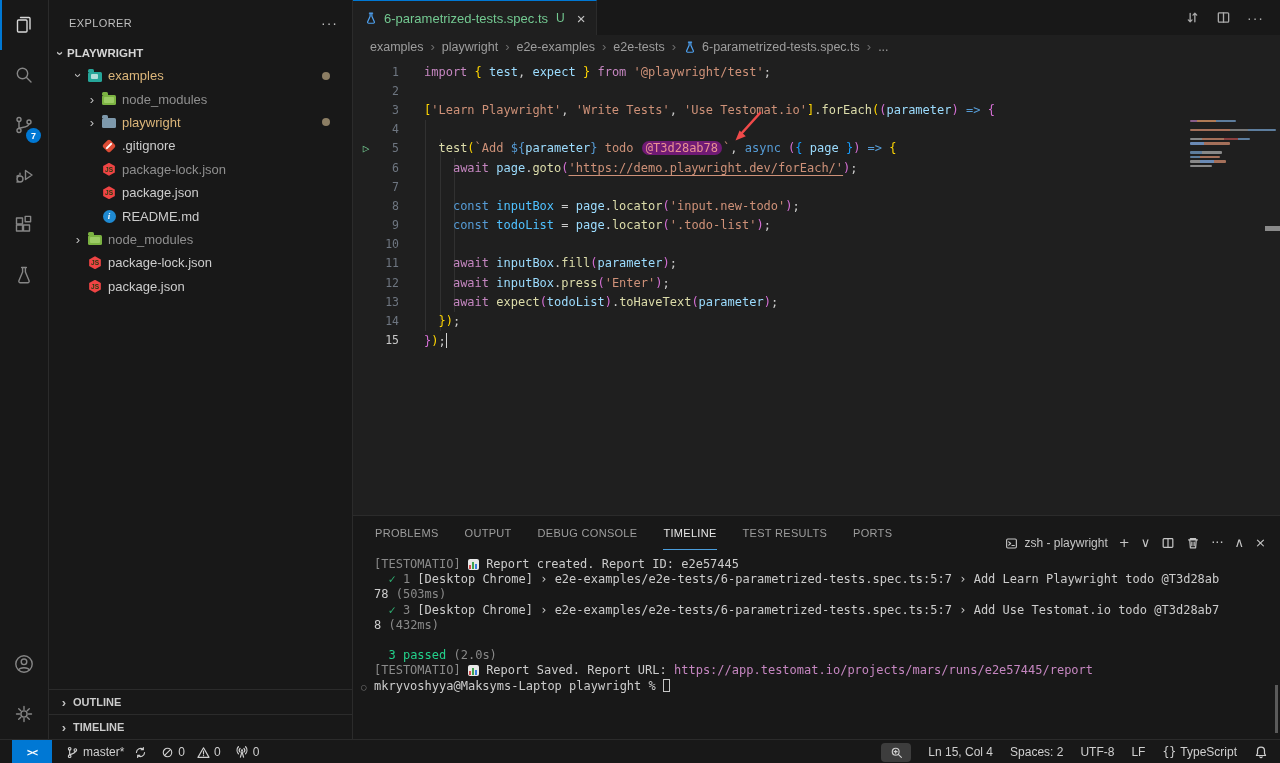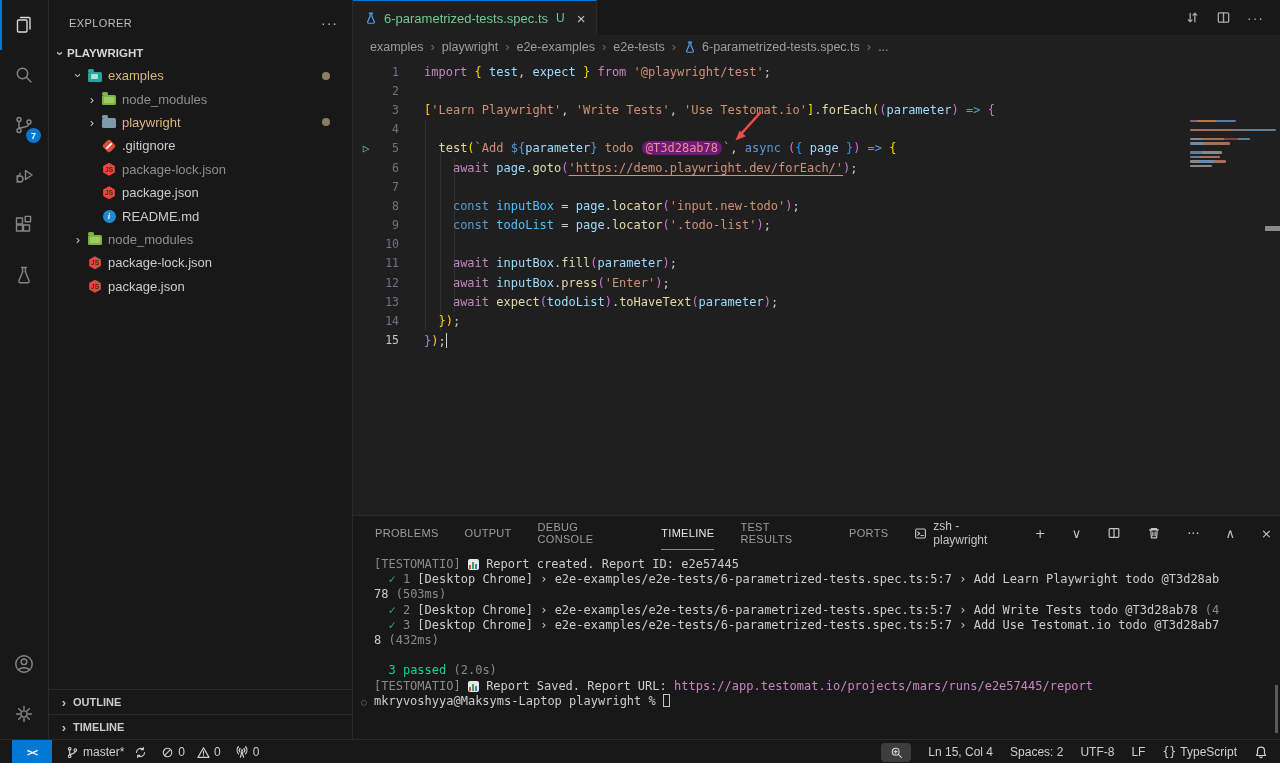--- a/index.html
+++ b/index.html
@@ -80,21 +80,21 @@
   #minimap{position:absolute;right:18px;top:62px;width:72px}
   .mm{height:2.4px;margin-bottom:2.1px;border-radius:1px}
   #drag-handle{position:absolute;right:0;top:168px;width:15px;height:5px;background:#8a8a8a}
   #arrow-annot{position:absolute;left:376px;top:52px;pointer-events:none}
 
   
   #panel{height:223px;background:#181818;border-top:1px solid #2b2b2b;display:flex;flex-direction:column}
   #panel-tabs{height:34px;display:flex;align-items:stretch;padding-left:22px;flex-shrink:0}
   .ptab{display:flex;align-items:center;margin-right:26px;font-size:11px;letter-spacing:.3px;color:#9d9d9d;cursor:pointer;border-bottom:1px solid transparent}
   .ptab.active{color:#e7e7e7;border-bottom:1px solid #4b9ddb}
-  .panel-actions{margin-left:auto;display:flex;align-items:center;gap:26px;padding-right:8px;color:#c5c5c5;font-size:12px}
+  .panel-actions{margin-left:auto;display:flex;align-items:flex-end;gap:11px;padding-right:14px;color:#c5c5c5;font-size:12px}
   .pa-ic{cursor:pointer;display:flex;align-items:center}
   .shell-label{display:flex;align-items:center;gap:6px;cursor:pointer}
   .pa-glyph{font-size:13px;cursor:pointer;font-family:"DejaVu Sans",sans-serif}
   #term{flex:1;position:relative;font-family:"DejaVu Sans Mono",monospace;font-size:12px;color:#cccccc;padding:7px 0 0 21px}
   .tline{height:15.2px;line-height:15.2px;white-space:pre;position:relative}
   .tline.deco::before{content:"○";position:absolute;left:-13px;top:1px;color:#6e6e6e;font-size:9px}
   .t-dim{color:#8a8a8a}.t-chk{color:#2ead71}.t-grn{color:#23d18b}.t-url{color:#c586c0}.t-txt{color:#cccccc}
   .tmi{display:inline-flex;align-items:flex-end;gap:1px;width:11px;height:11px;background:#e8e8e8;border-radius:2px;
     padding:1px 1.5px;box-sizing:border-box;vertical-align:-1px}
   .tmi i{width:2px;display:block}
@@ -481,21 +481,20 @@
             </span>
           <span class="pa-glyph">···</span>
           <span class="pa-glyph">∧</span>
           <span class="pa-glyph">×</span>
         </div>
       </div>
       <div id="term">
         <div class="tline"><span class="t-dim">[TESTOMATIO] </span><span class="tmi"><i></i><i></i><i></i></span><span class="t-txt"> Report created. Report ID: e2e57445</span></div>
           <div class="tline"><span class="t-txt">  </span><span class="t-chk">✓ </span><span class="t-dim">1 </span><span class="t-txt">[Desktop Chrome] › e2e-examples/e2e-tests/6-parametrized-tests.spec.ts:5:7 › Add Learn Playwright todo @T3d28ab</span></div>
           <div class="tline"><span class="t-txt">78 </span><span class="t-dim">(503ms)</span></div>
-          <div class="tline"><span class="t-txt">  </span><span class="t-chk">✓ </span><span class="t-dim">2 </span><span class="t-txt">[Desktop Chrome] › e2e-examples/e2e-tests/6-parametrized-tests.spec.ts:5:7 › Add Write Tests todo @T3d28ab78 </span><span class="t-dim">(4</span></div>
           <div class="tline"><span class="t-txt">  </span><span class="t-chk">✓ </span><span class="t-dim">3 </span><span class="t-txt">[Desktop Chrome] › e2e-examples/e2e-tests/6-parametrized-tests.spec.ts:5:7 › Add Use Testomat.io todo @T3d28ab7</span></div>
           <div class="tline"><span class="t-txt">8 </span><span class="t-dim">(432ms)</span></div>
           <div class="tline"></div>
           <div class="tline"><span class="t-txt">  </span><span class="t-grn">3 passed </span><span class="t-dim">(2.0s)</span></div>
           <div class="tline"><span class="t-dim">[TESTOMATIO] </span><span class="tmi"><i></i><i></i><i></i></span><span class="t-txt"> Report Saved. Report URL: </span><span class="t-url">https://app.testomat.io/projects/mars/runs/e2e57445/report</span></div>
           <div class="tline deco"><span class="t-txt">mkryvoshyya@Maksyms-Laptop playwright % </span><span class="tcursor"></span></div>
           <div id="term-scroll"></div>
       </div>
     </div>
   </div>

